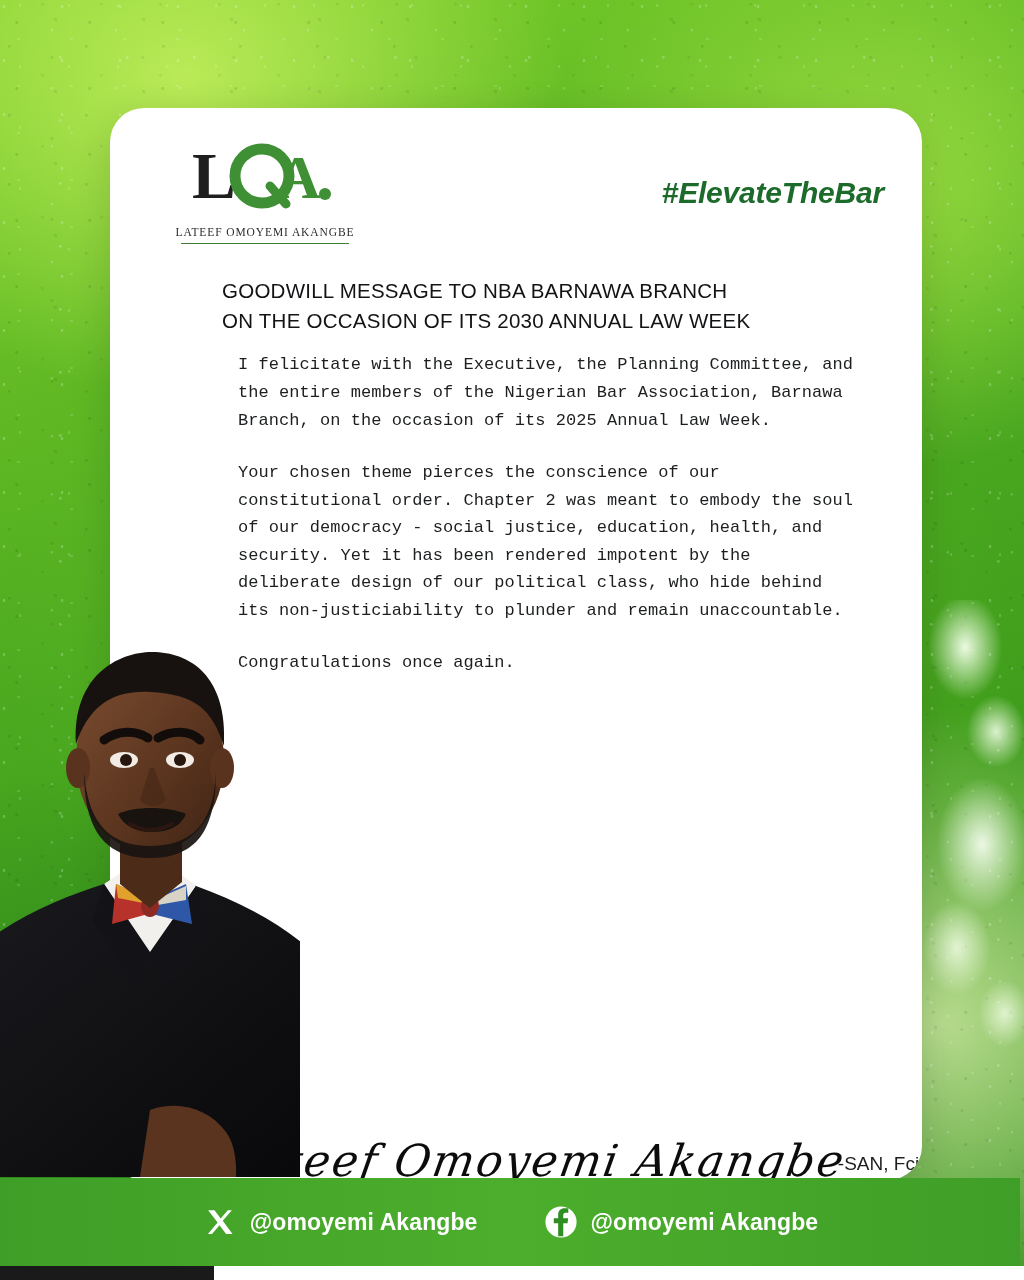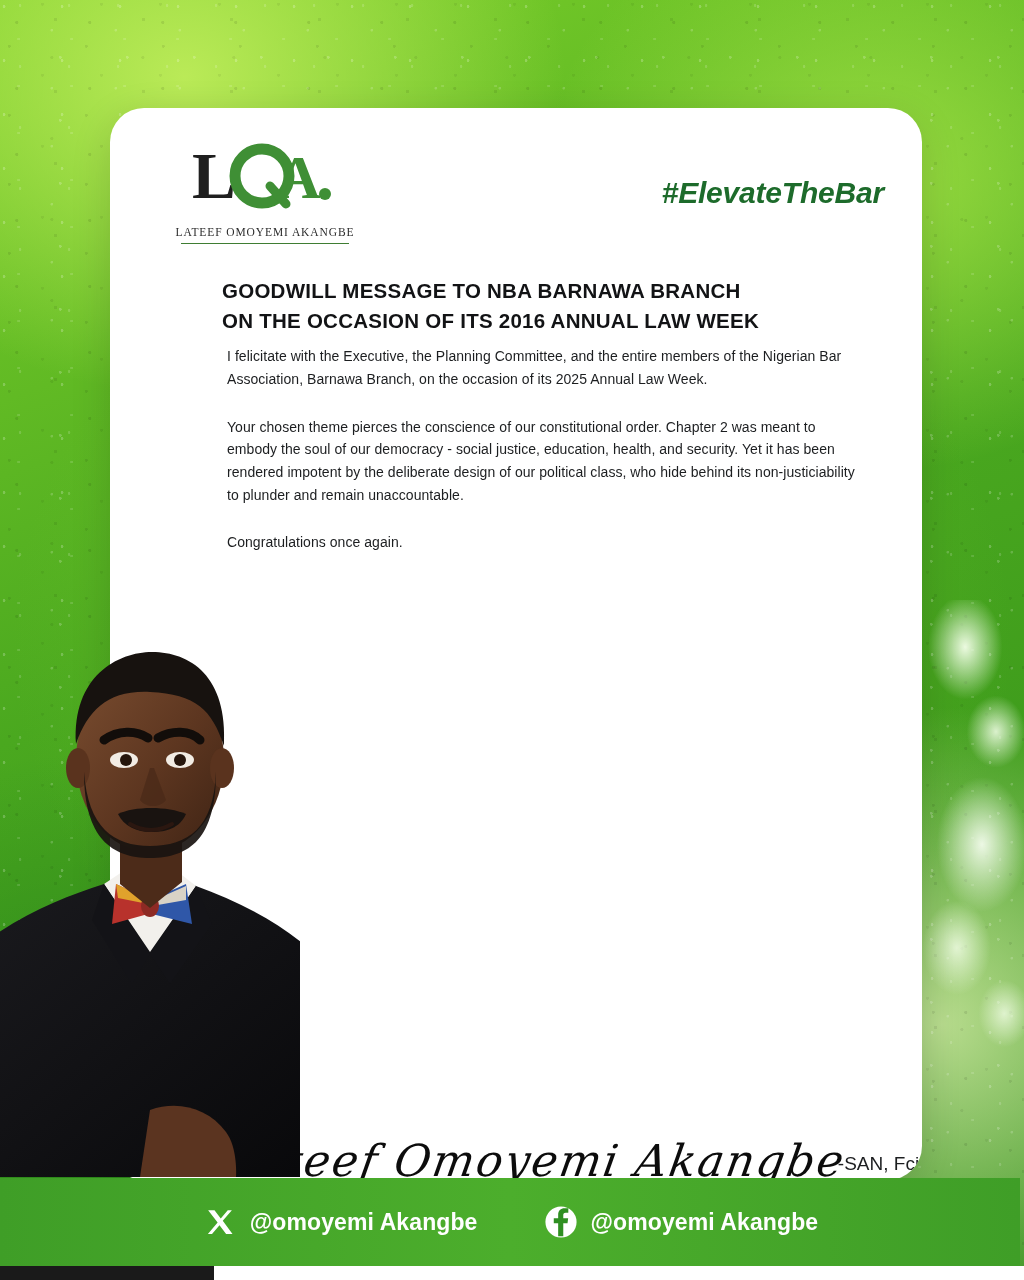--- a/index.html
+++ b/index.html
@@ -124,33 +124,34 @@
 
   
   .doc {
     position: absolute;
     left: 112px;
     top: 168px;
     width: 638px;
     color: #16181a;
   }
   .doc-title {
-    font-weight: bold;
+    font-weight: normal;
     font-size: 20.5px;
     line-height: 1.45;
     letter-spacing: 0.25px;
     color: #121315;
-    margin-bottom: 10px;
+    margin-bottom: 16px;
   }
   .doc p {
-    margin: 0 0 25px 5px;
-    font-size: 14px;
+    margin: 0 0 25px 16px;
+    font-size: 17px;
     line-height: 1.62;
     color: #1c1e20;
     letter-spacing: 0.05px;
+    font-family: Liberation Mono, monospace;
   }
   .doc p.last { margin-bottom: 0; }
 
   
   .sign-block {
     position: absolute;
     left: 112px;
     top: 1032px;
     width: 660px;
   }
@@ -250,21 +251,21 @@
       </div>
       <div class="logo-name">LATEEF OMOYEMI AKANGBE</div>
       <div class="logo-rule"></div>
     </div>
 
     <div class="hashtag">#ElevateTheBar</div>
 
     <div class="doc">
       <div class="doc-title">
         <div>GOODWILL MESSAGE TO NBA  BARNAWA BRANCH</div>
-        <div>ON THE OCCASION OF ITS 2016 ANNUAL LAW WEEK</div>
+        <div>ON THE OCCASION OF ITS 2030 ANNUAL LAW WEEK</div>
       </div>
       <p>I felicitate with the Executive, the Planning Committee, and the entire members of the Nigerian Bar Association, Barnawa Branch, on the occasion of its 2025 Annual Law Week.</p>
       <p>Your chosen theme pierces the conscience of our constitutional order. Chapter 2 was meant to embody the soul of our democracy - social justice, education, health, and security. Yet it has been rendered impotent by the deliberate design of our political class, who hide behind its non-justiciability to plunder and remain unaccountable.</p>
       <p class="last">Congratulations once again.</p>
     </div>
 
     <div class="sign-block">
       <div class="sign-row">
         <span class="signature">Lateef Omoyemi Akangbe</span>
         <span class="sign-suffix">-SAN, Fciarb (UK)</span>

